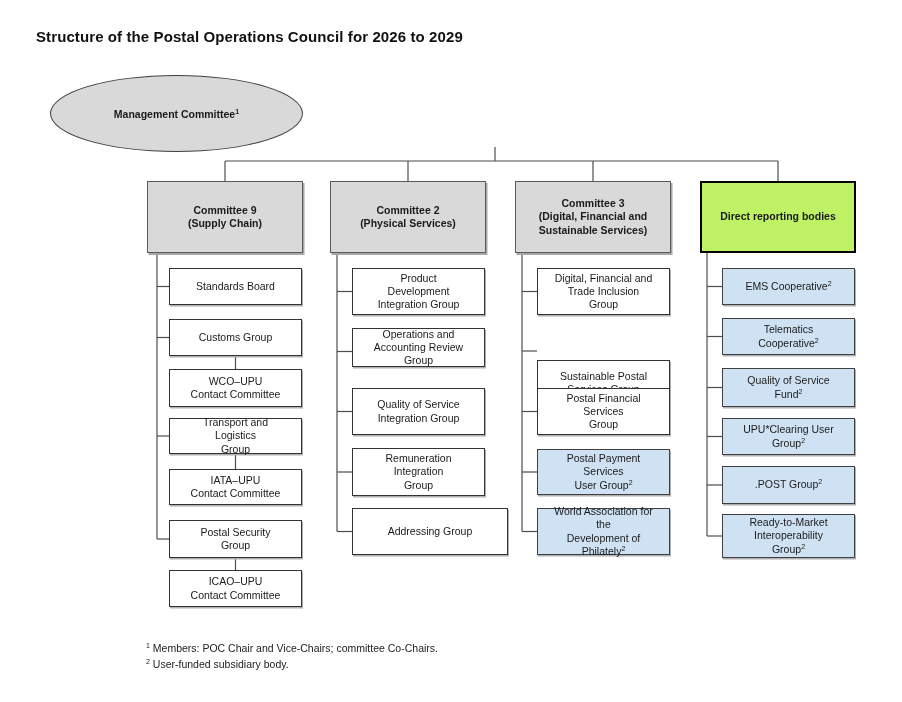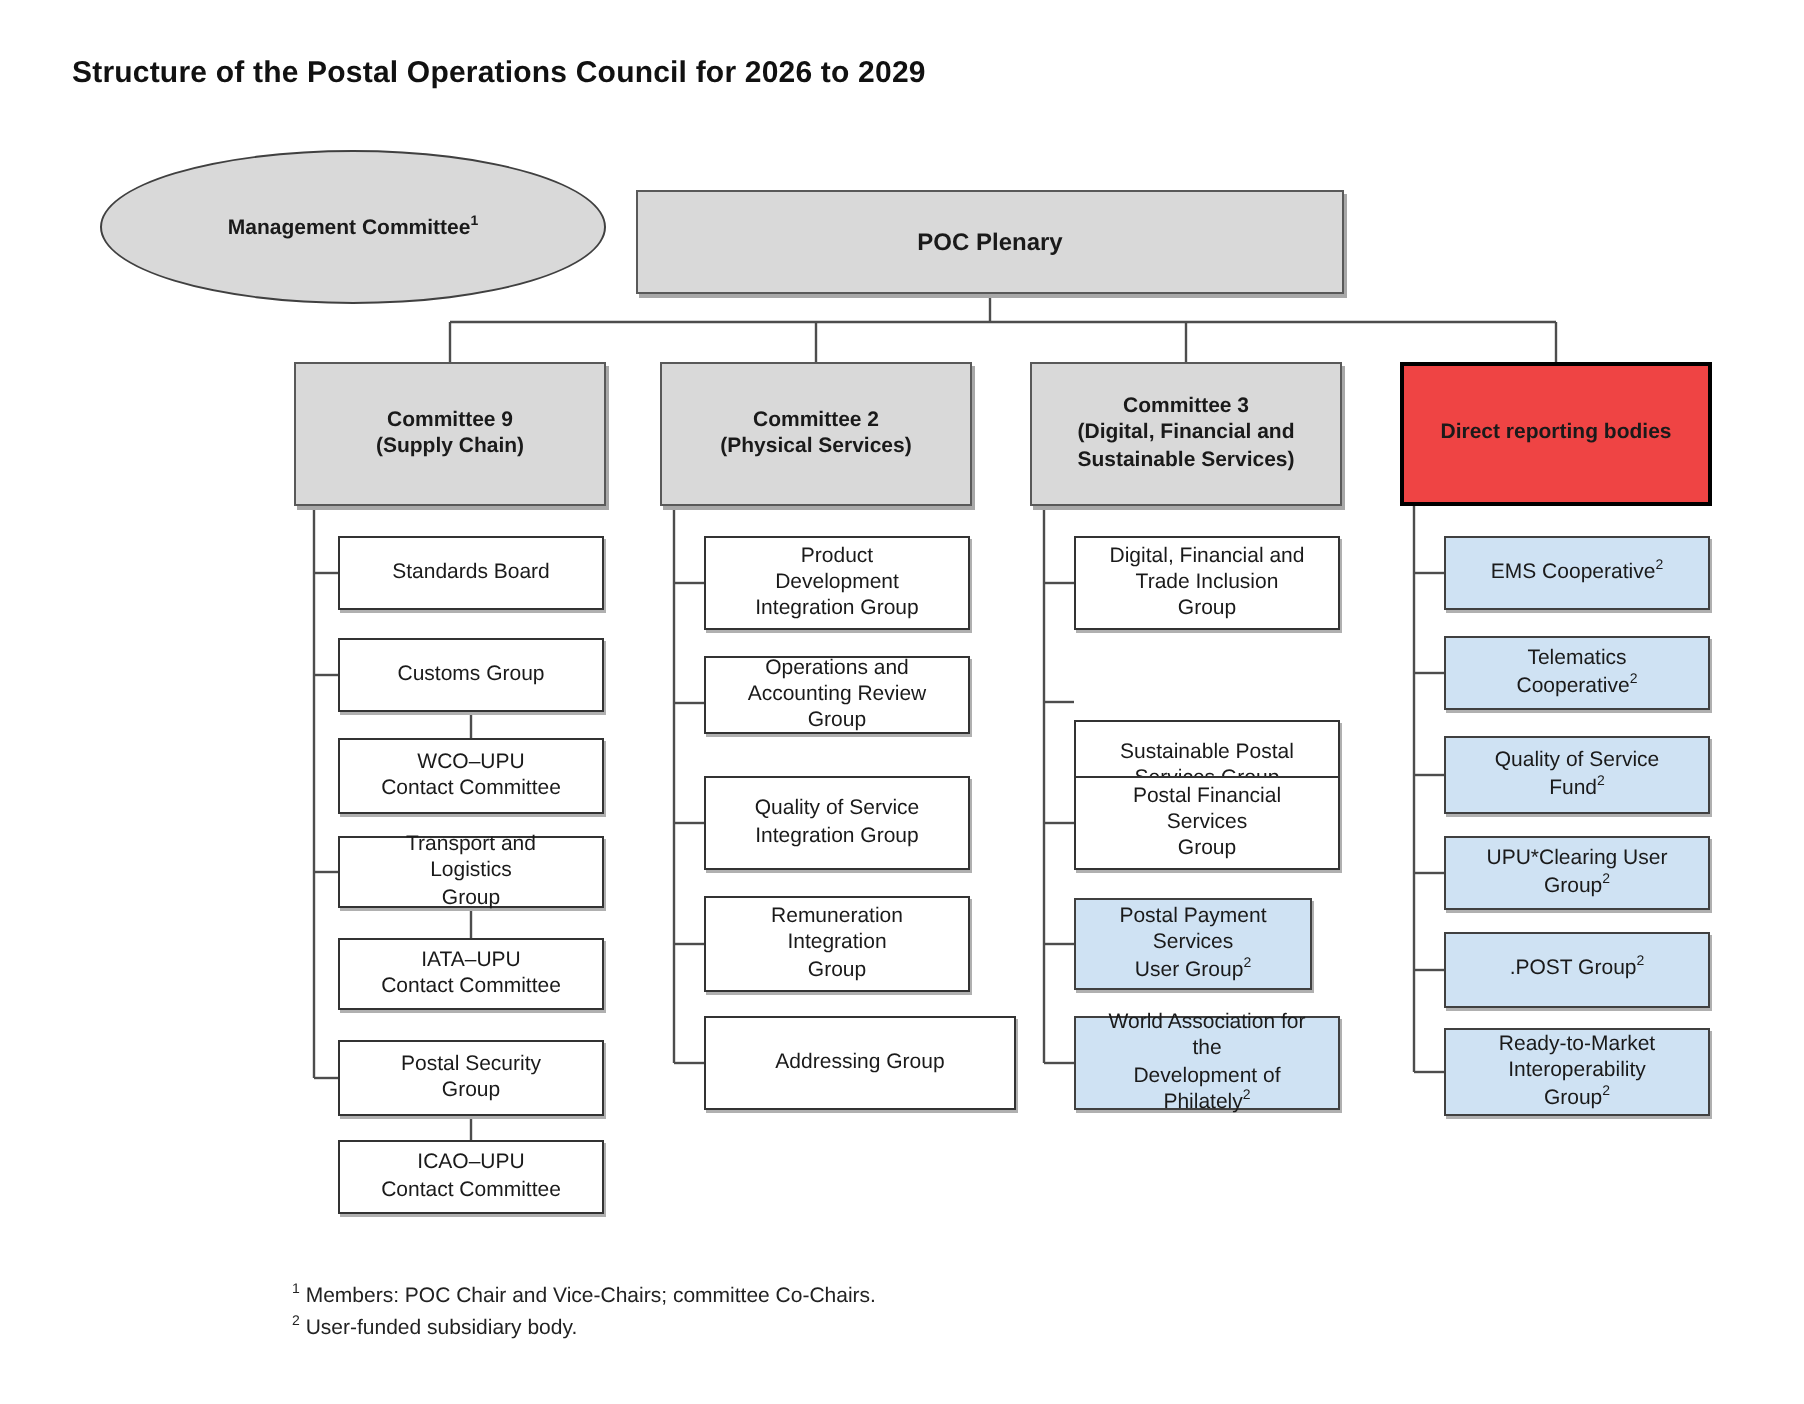--- a/index.html
+++ b/index.html
@@ -18,21 +18,21 @@
     left:50px;top:75px;width:253px;height:77px;border-radius:50%;
     background:#d9d9d9;border:1.5px solid #404040;font-size:10.5px;font-weight:bold;
   }
   .plenary{
     left:318px;top:95px;width:354px;height:52px;
     background:#d9d9d9;border:1.5px solid #595959;box-shadow:1.5px 2px 0 #a8a8a8;
     font-size:12px;font-weight:bold;
   }
   .header{font-size:10.5px;font-weight:bold;line-height:1.25;white-space:pre-line;padding:2px;}
   .header.gray{background:#d9d9d9;border:1.5px solid #595959;box-shadow:1.5px 2px 0 #a8a8a8;}
-  .header.outlined{background:#ef4444;border:2.6px solid #000000;}
+  .header.outlined{background:#bef264;border:2.6px solid #000000;}
   .node{font-size:10.5px;line-height:1.25;white-space:pre-line;padding:16px;}
   .node.white{background:#ffffff;border:1px solid #333333;box-shadow:1px 1.5px 0 #b0b0b0;}
   .node.blue{background:#cfe2f3;border:1px solid #404040;box-shadow:1px 1.5px 0 #b0b0b0;}
   sup{font-size:7px;line-height:0;}
   .footnotes{position:absolute;left:146px;top:640px;font-size:10.5px;line-height:1.55;color:#222;z-index:1;}
 </style>
 </head>
 <body>
 
 <div class="canvas">
@@ -68,23 +68,20 @@
       <line x1="707" y1="336.5" x2="722" y2="336.5" stroke="#4d4d4d" stroke-width="1.2"></line>
       <line x1="707" y1="387.5" x2="722" y2="387.5" stroke="#4d4d4d" stroke-width="1.2"></line>
       <line x1="707" y1="436.5" x2="722" y2="436.5" stroke="#4d4d4d" stroke-width="1.2"></line>
       <line x1="707" y1="485" x2="722" y2="485" stroke="#4d4d4d" stroke-width="1.2"></line>
       <line x1="707" y1="536" x2="722" y2="536" stroke="#4d4d4d" stroke-width="1.2"></line>
       <line x1="707" y1="253" x2="707" y2="536" stroke="#4d4d4d" stroke-width="1.2"></line>
     </svg>
   <div class="shape ellipse">
     <span>Management Committee<sup>1</sup></span>
   </div>
-  <div class="shape plenary">
-    <span>POC Plenary</span>
-  </div>
   <div id="columns">
       <div class="shape header gray" style="left: 147px; top: 181px; width: 156px; height: 72px;"><span>Committee 9
 (Supply Chain)</span></div>
       <div class="shape node white" style="left: 169px; top: 268px; width: 133px; height: 37px;"><span>Standards Board</span></div>
       <div class="shape node white" style="left: 169px; top: 319px; width: 133px; height: 37px;"><span>Customs Group</span></div>
       <div class="shape node white" style="left: 169px; top: 369px; width: 133px; height: 38px;"><span>WCO–UPU
 Contact Committee</span></div>
       <div class="shape node white" style="left: 169px; top: 418px; width: 133px; height: 36px;"><span>Transport and Logistics
 Group</span></div>
       <div class="shape node white" style="left: 169px; top: 469px; width: 133px; height: 36px;"><span>IATA–UPU
@@ -106,21 +103,21 @@
       <div class="shape node white" style="left: 352px; top: 508px; width: 156px; height: 47px;"><span>Addressing Group</span></div>
       <div class="shape header gray" style="left: 515px; top: 181px; width: 156px; height: 72px;"><span>Committee 3
 (Digital, Financial and
 Sustainable Services)</span></div>
       <div class="shape node white" style="left: 537px; top: 268px; width: 133px; height: 47px;"><span>Digital, Financial and
 Trade Inclusion Group</span></div>
       <div class="shape node white" style="left: 537px; top: 328px; width: 133px; height: 46px; margin-top: 32px;"><span>Sustainable Postal
 Services Group</span></div>
       <div class="shape node white" style="left: 537px; top: 388px; width: 133px; height: 47px;"><span>Postal Financial Services
 Group</span></div>
-      <div class="shape node blue" style="left: 537px; top: 449px; width: 119px; height: 46px;"><span>Postal Payment Services
+      <div class="shape node blue" style="left: 537px; top: 449px; width: 133px; height: 46px;"><span>Postal Payment Services
 User Group<sup>2</sup></span></div>
       <div class="shape node blue" style="left: 537px; top: 508px; width: 133px; height: 47px;"><span>World Association for the
 Development of Philately<sup>2</sup></span></div>
       <div class="shape header outlined" style="left: 700px; top: 181px; width: 156px; height: 72px;"><span>Direct reporting bodies</span></div>
       <div class="shape node blue" style="left: 722px; top: 268px; width: 133px; height: 37px;"><span>EMS Cooperative<sup>2</sup></span></div>
       <div class="shape node blue" style="left: 722px; top: 318px; width: 133px; height: 37px;"><span>Telematics Cooperative<sup>2</sup></span></div>
       <div class="shape node blue" style="left: 722px; top: 368px; width: 133px; height: 39px;"><span>Quality of Service Fund<sup>2</sup></span></div>
       <div class="shape node blue" style="left: 722px; top: 418px; width: 133px; height: 37px;"><span>UPU*Clearing User
 Group<sup>2</sup></span></div>
       <div class="shape node blue" style="left: 722px; top: 466px; width: 133px; height: 38px;"><span>.POST Group<sup>2</sup></span></div>

